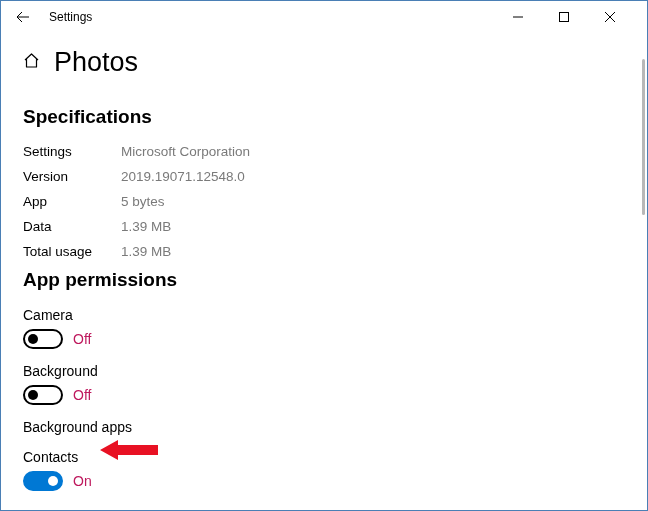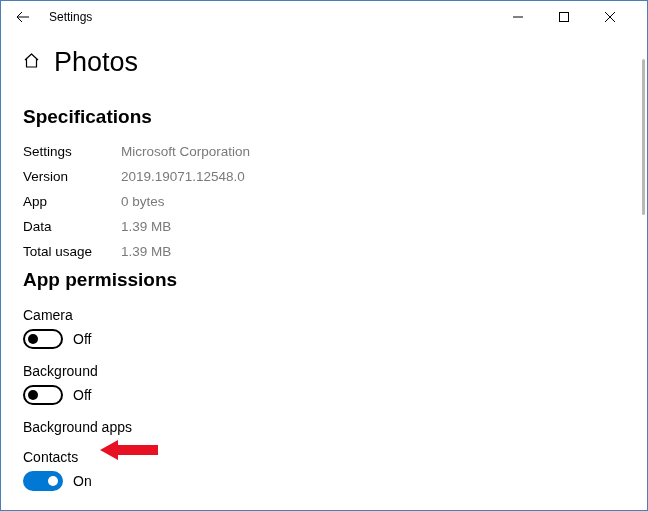--- a/index.html
+++ b/index.html
@@ -129,21 +129,21 @@
       position: absolute;
       width: 10px;
       height: 10px;
       background: #fff;
       border-radius: 50%;
       top: 3px;
       right: 3px;
     }
     .toggle-text {
       font-size: 14px;
-      color: #000000;
+      color: #be185d;
     }
     .scroll-indicator {
       position: absolute;
       right: 2px;
       top: 58px;
       width: 3px;
       height: 156px;
       background: #b8b8b8;
       border-radius: 2px;
     }
@@ -198,21 +198,21 @@
     <div class="spec-row">
       <span class="spec-label">Settings</span>
       <span class="spec-value">Microsoft Corporation</span>
     </div>
     <div class="spec-row">
       <span class="spec-label">Version</span>
       <span class="spec-value">2019.19071.12548.0</span>
     </div>
     <div class="spec-row">
       <span class="spec-label">App</span>
-      <span class="spec-value">0 bytes</span>
+      <span class="spec-value">5 bytes</span>
     </div>
     <div class="spec-row">
       <span class="spec-label">Data</span>
       <span class="spec-value">1.39 MB</span>
     </div>
     <div class="spec-row">
       <span class="spec-label">Total usage</span>
       <span class="spec-value">1.39 MB</span>
     </div>
   </div>

